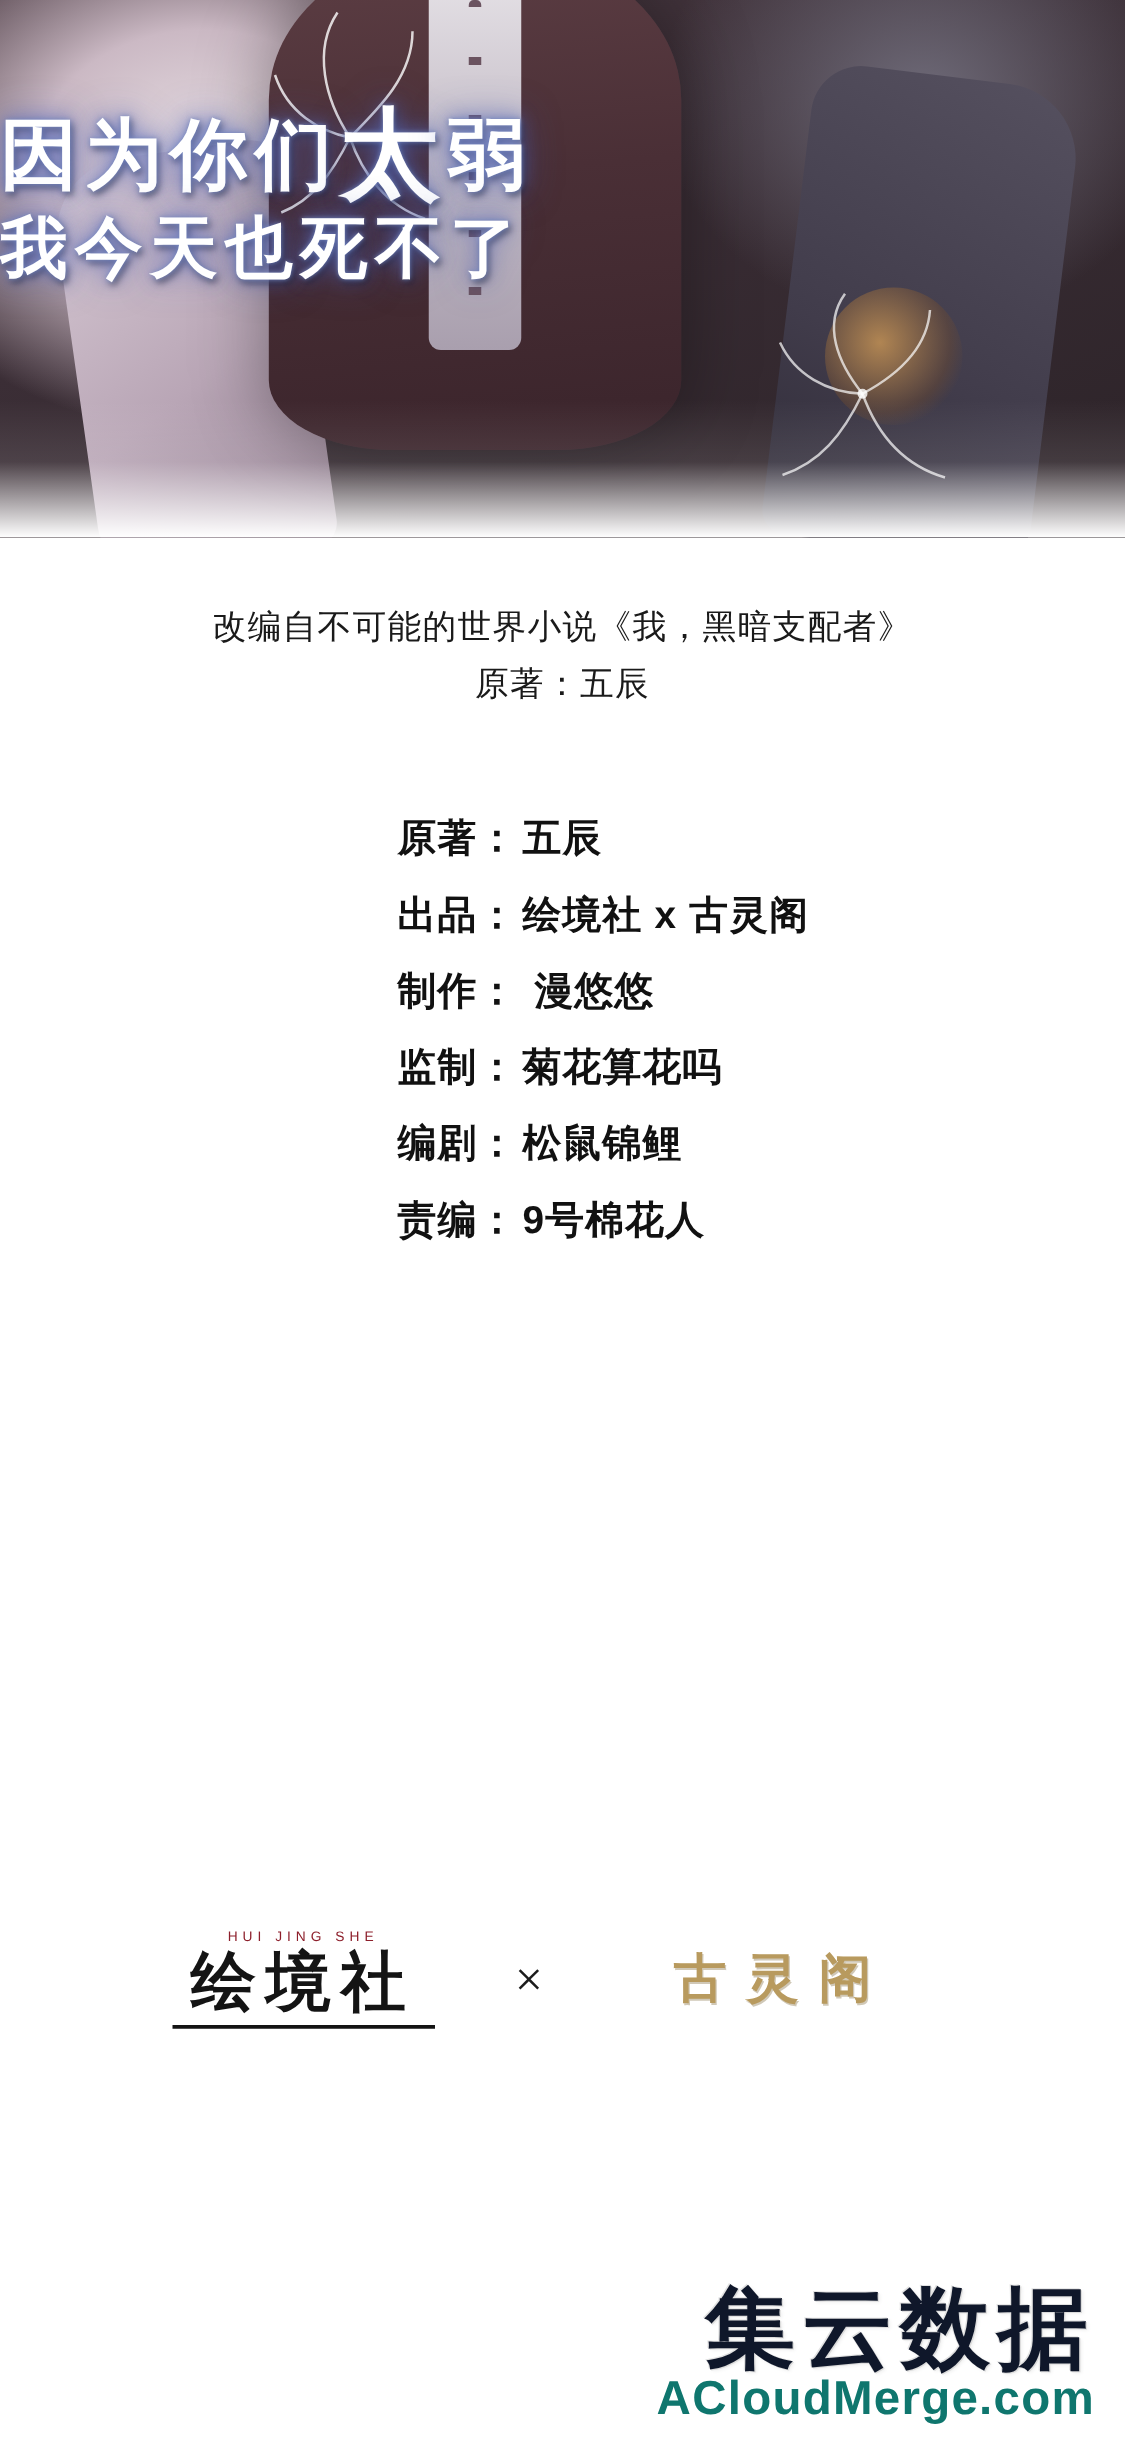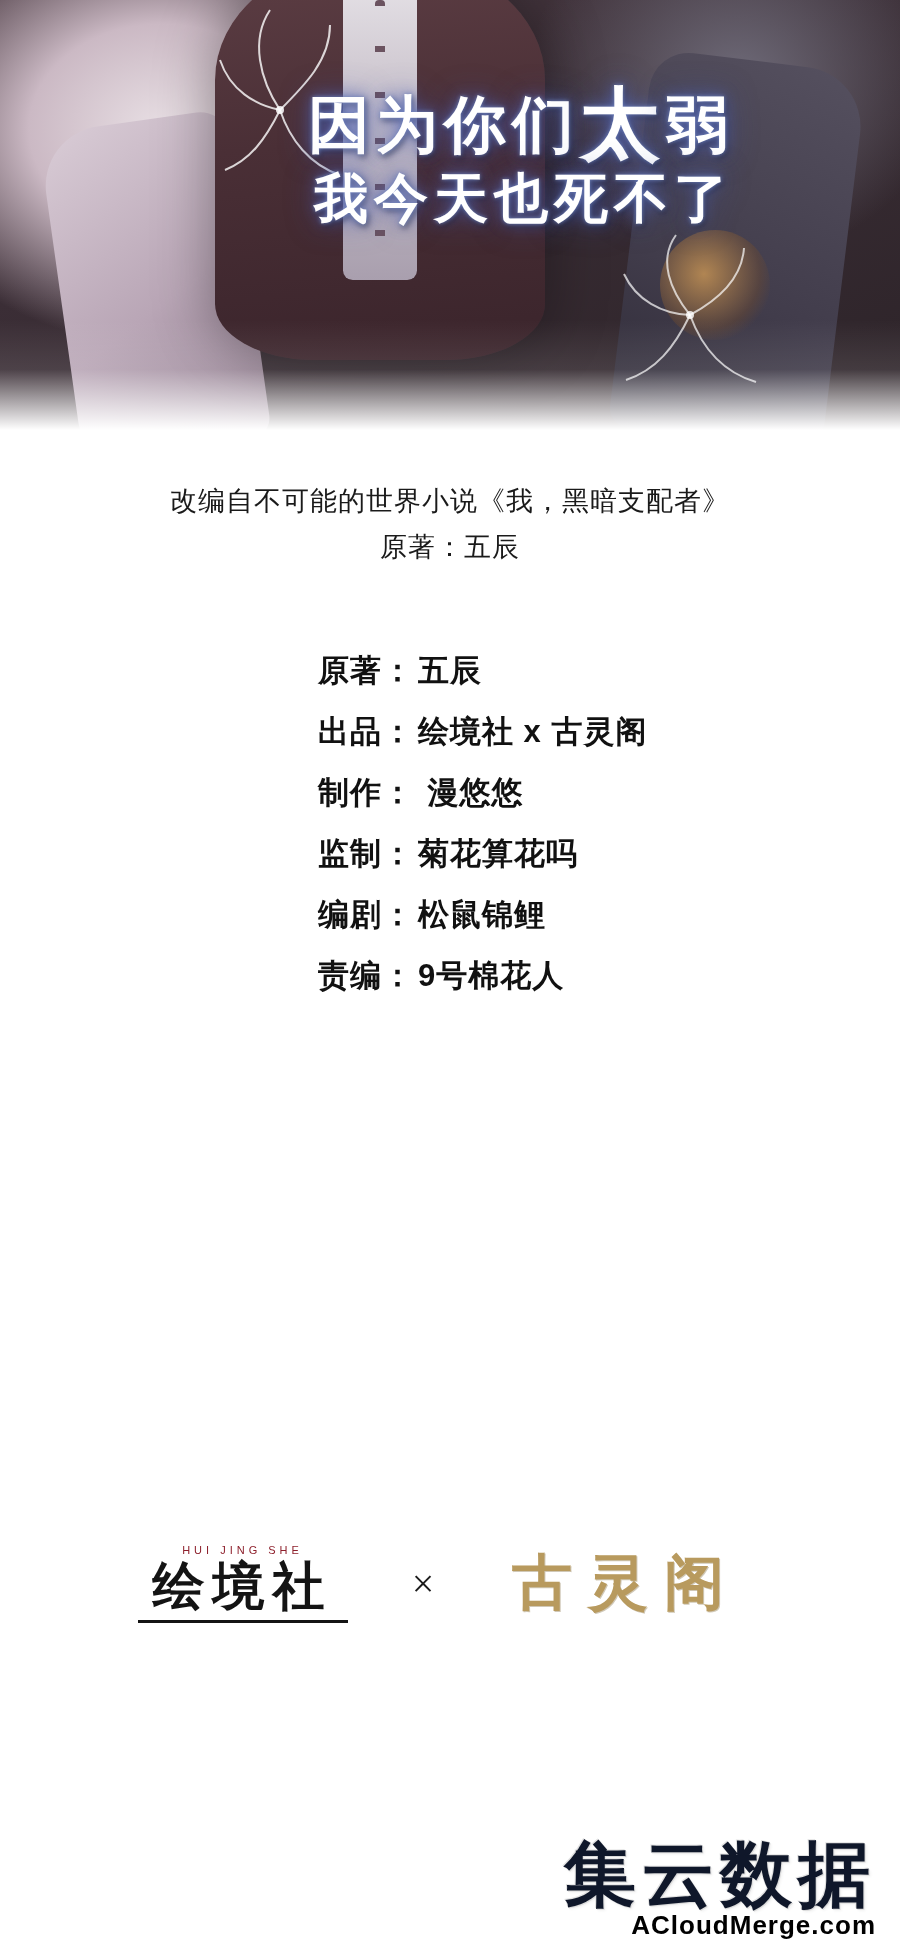--- a/index.html
+++ b/index.html
@@ -113,21 +113,21 @@
   }
   .lily-1 { left: 210px; top: 0px; }
   .lily-2 { left: 610px; top: 230px; }
 
   
   .title-block {
     position: absolute;
     left: 0;
     top: 90px;
     width: 734px;
-    text-align: right;
+    text-align: left;
     pointer-events: none;
   }
   .title-line {
     font-family: "Liberation Serif", serif;
     font-weight: bold;
     color: #ffffff;
     letter-spacing: 6px;
     text-shadow:
       0 0 4px rgba(120,140,200,0.9),
       0 0 14px rgba(90,110,190,0.8),
@@ -220,21 +220,21 @@
   .logo-x {
     font-family: "Liberation Serif", serif;
     font-size: 40px;
     color: #1b1b1b;
     width: 96px;
     text-align: center;
   }
   .logo-right {
     font-family: "Liberation Serif", serif;
     font-weight: bold;
-    font-size: 60px;
+    font-size: 42px;
     letter-spacing: 16px;
     color: #b89a5e;
     text-shadow: 1px 1px 0 rgba(120,96,50,0.35);
     width: 310px;
     text-align: center;
   }
 
   
   .watermark {
     position: absolute;
@@ -251,23 +251,23 @@
     color: #0f172a;
     text-shadow:
       -1px -1px 0 #e2e2e2,
       1px 1px 0 #dcdcdc,
       2px 2px 3px rgba(0,0,0,0.06);
     line-height: 78px;
   }
   .watermark-en {
     font-family: "Liberation Sans", sans-serif;
     font-weight: bold;
-    font-size: 26px;
+    font-size: 38px;
     letter-spacing: 1px;
-    color: #000000;
+    color: #0f766e;
     margin-top: -4px;
   }
 </style>
 </head>
 <body>
 
 <div class="page">
 
   <div class="art-panel">
     <div class="art-bg"></div>

